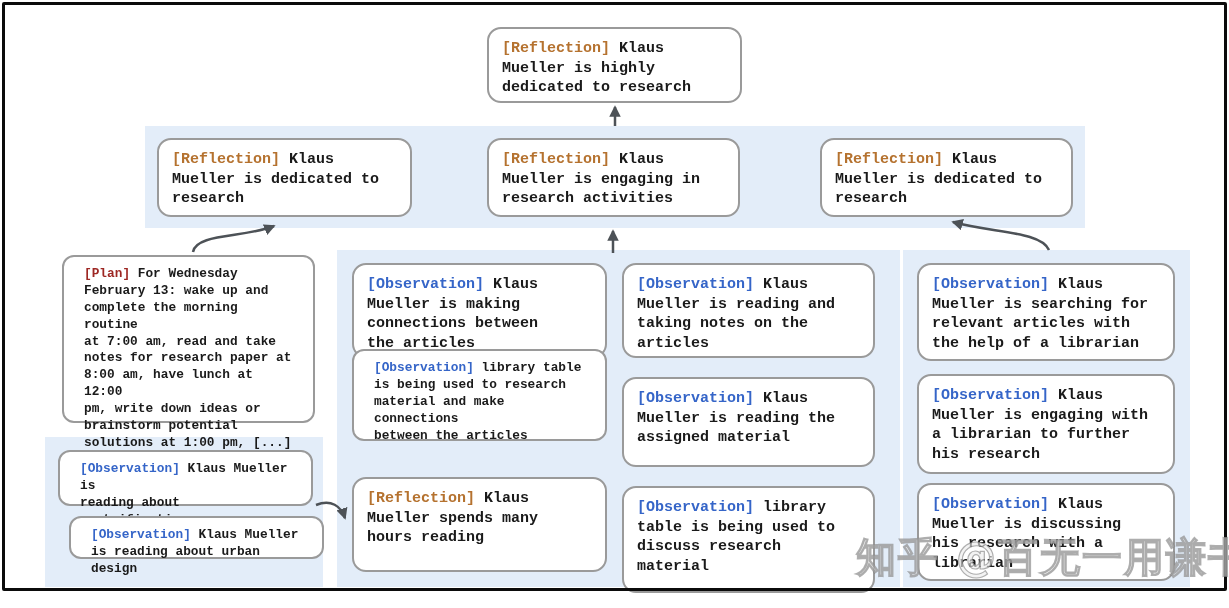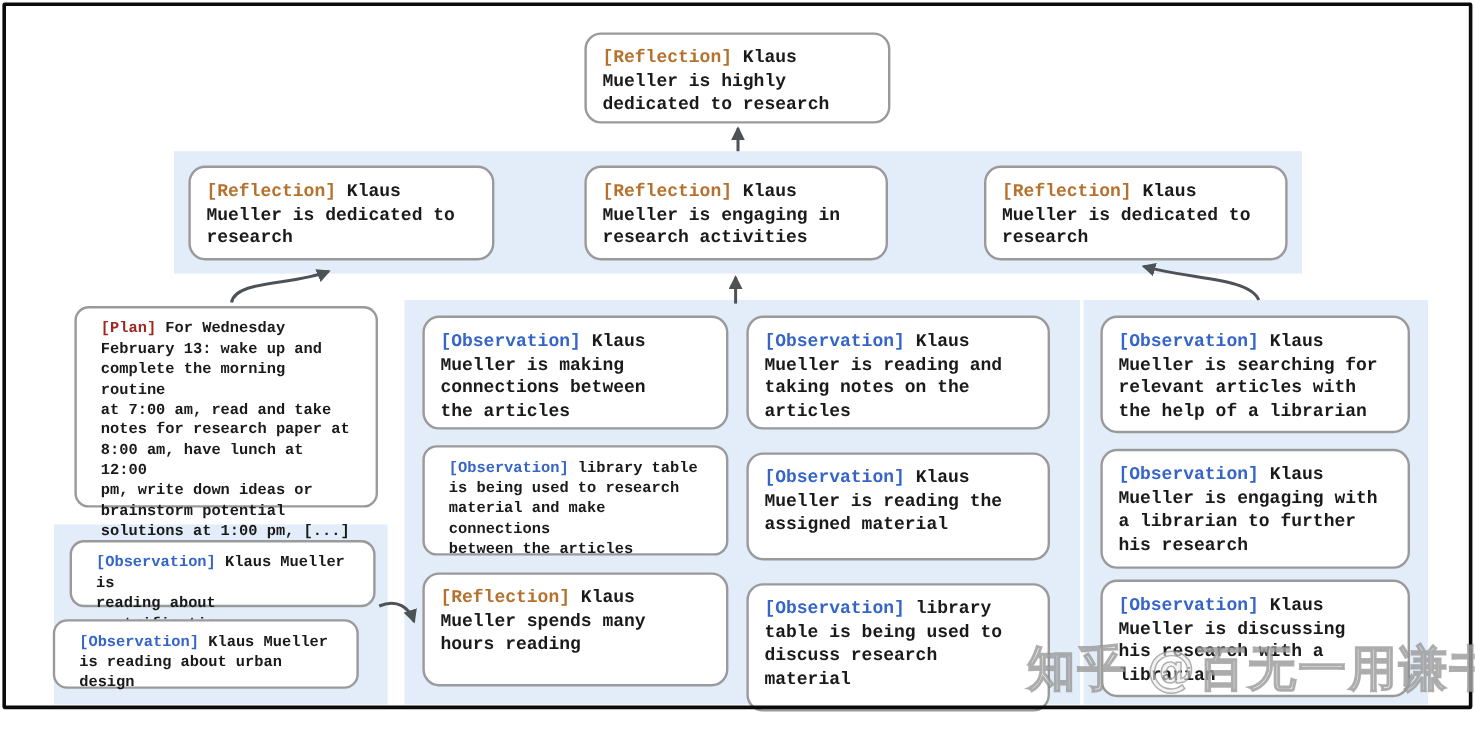--- a/index.html
+++ b/index.html
@@ -61,28 +61,28 @@
 complete the morning routine
 at 7:00 am, read and take
 notes for research paper at
 8:00 am, have lunch at 12:00
 pm, write down ideas or
 brainstorm potential
 solutions at 1:00 pm, [...]</span></div>
 
   <div class="node fs-sm" style="left:58px;top:450px;width:255px;height:56px"><span class="tag observation">[Observation]</span> <span class="body">Klaus Mueller is
 reading about gentrification</span></div>
-  <div class="node fs-sm" style="left:44px;top:516px;width:255px;height:58px"><span class="tag observation">[Observation]</span> <span class="body">Klaus Mueller
+  <div class="node fs-sm" style="left:69px;top:516px;width:255px;height:43px"><span class="tag observation">[Observation]</span> <span class="body">Klaus Mueller
 is reading about urban design</span></div>
 
   <div class="node fs-lg" style="left:352px;top:263px;width:255px;height:95px"><span class="tag observation">[Observation]</span> <span class="body">Klaus
 Mueller is making
 connections between
 the articles</span></div>
-  <div class="node fs-sm" style="left:352px;top:371px;width:255px;height:92px"><span class="tag observation">[Observation]</span> <span class="body">library table
+  <div class="node fs-sm" style="left:352px;top:349px;width:255px;height:92px"><span class="tag observation">[Observation]</span> <span class="body">library table
 is being used to research
 material and make connections
 between the articles</span></div>
   <div class="node fs-lg" style="left:352px;top:477px;width:255px;height:95px"><span class="tag reflection">[Reflection]</span> <span class="body">Klaus
 Mueller spends many
 hours reading</span></div>
 
   <div class="node fs-lg" style="left:622px;top:263px;width:253px;height:95px"><span class="tag observation">[Observation]</span> <span class="body">Klaus
 Mueller is reading and
 taking notes on the

